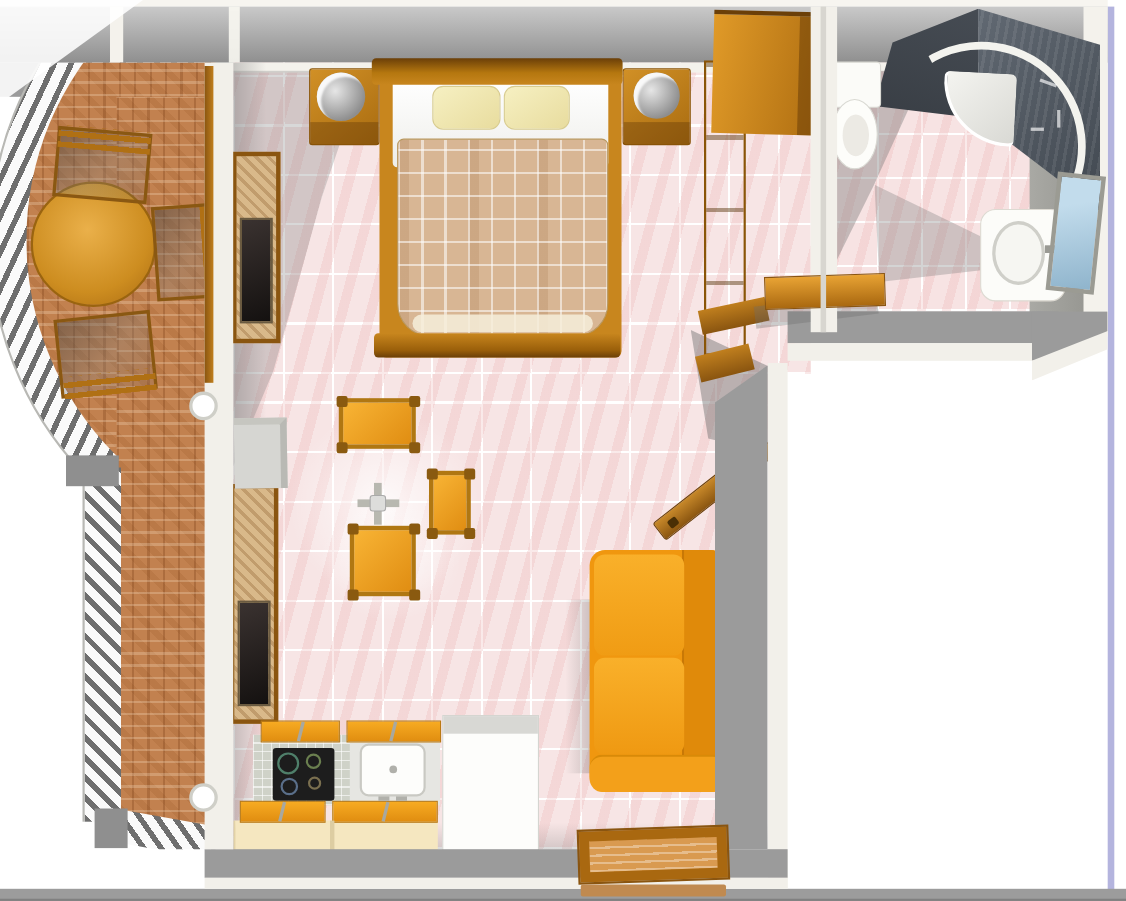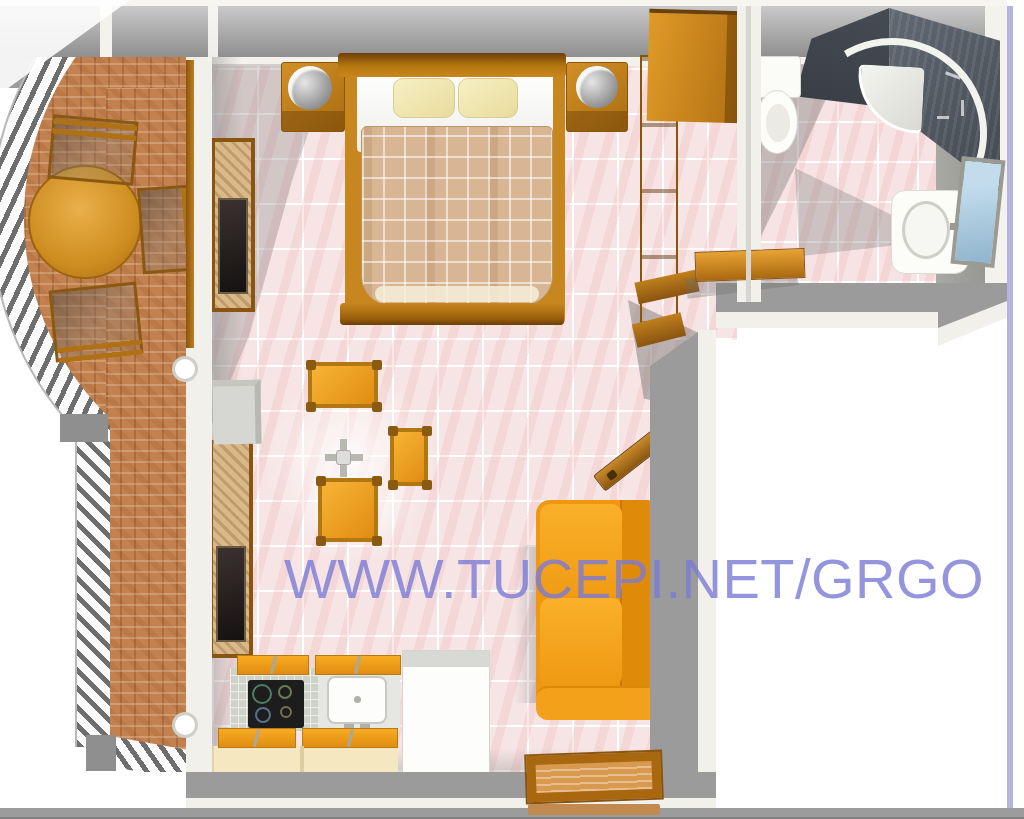--- a/index.html
+++ b/index.html
@@ -428,19 +428,18 @@
   <div class="toilet-seat"></div>
   <div class="sink-unit">
     <div class="basin"></div>
     <div class="faucet1"></div>
     <div class="faucet2"></div>
   </div>
   <div class="mirror"></div>
   <div class="bench-shadow"></div>
   <div class="bench"></div>
 
-  <div class="watermark">WWW.TUCEPI.NET/GRGO</div>
 
   <div class="right-border"></div>
   <div class="bottom-border"></div>
   <div class="corner-curl"></div>
 
 </div>
 
 </body></html>

